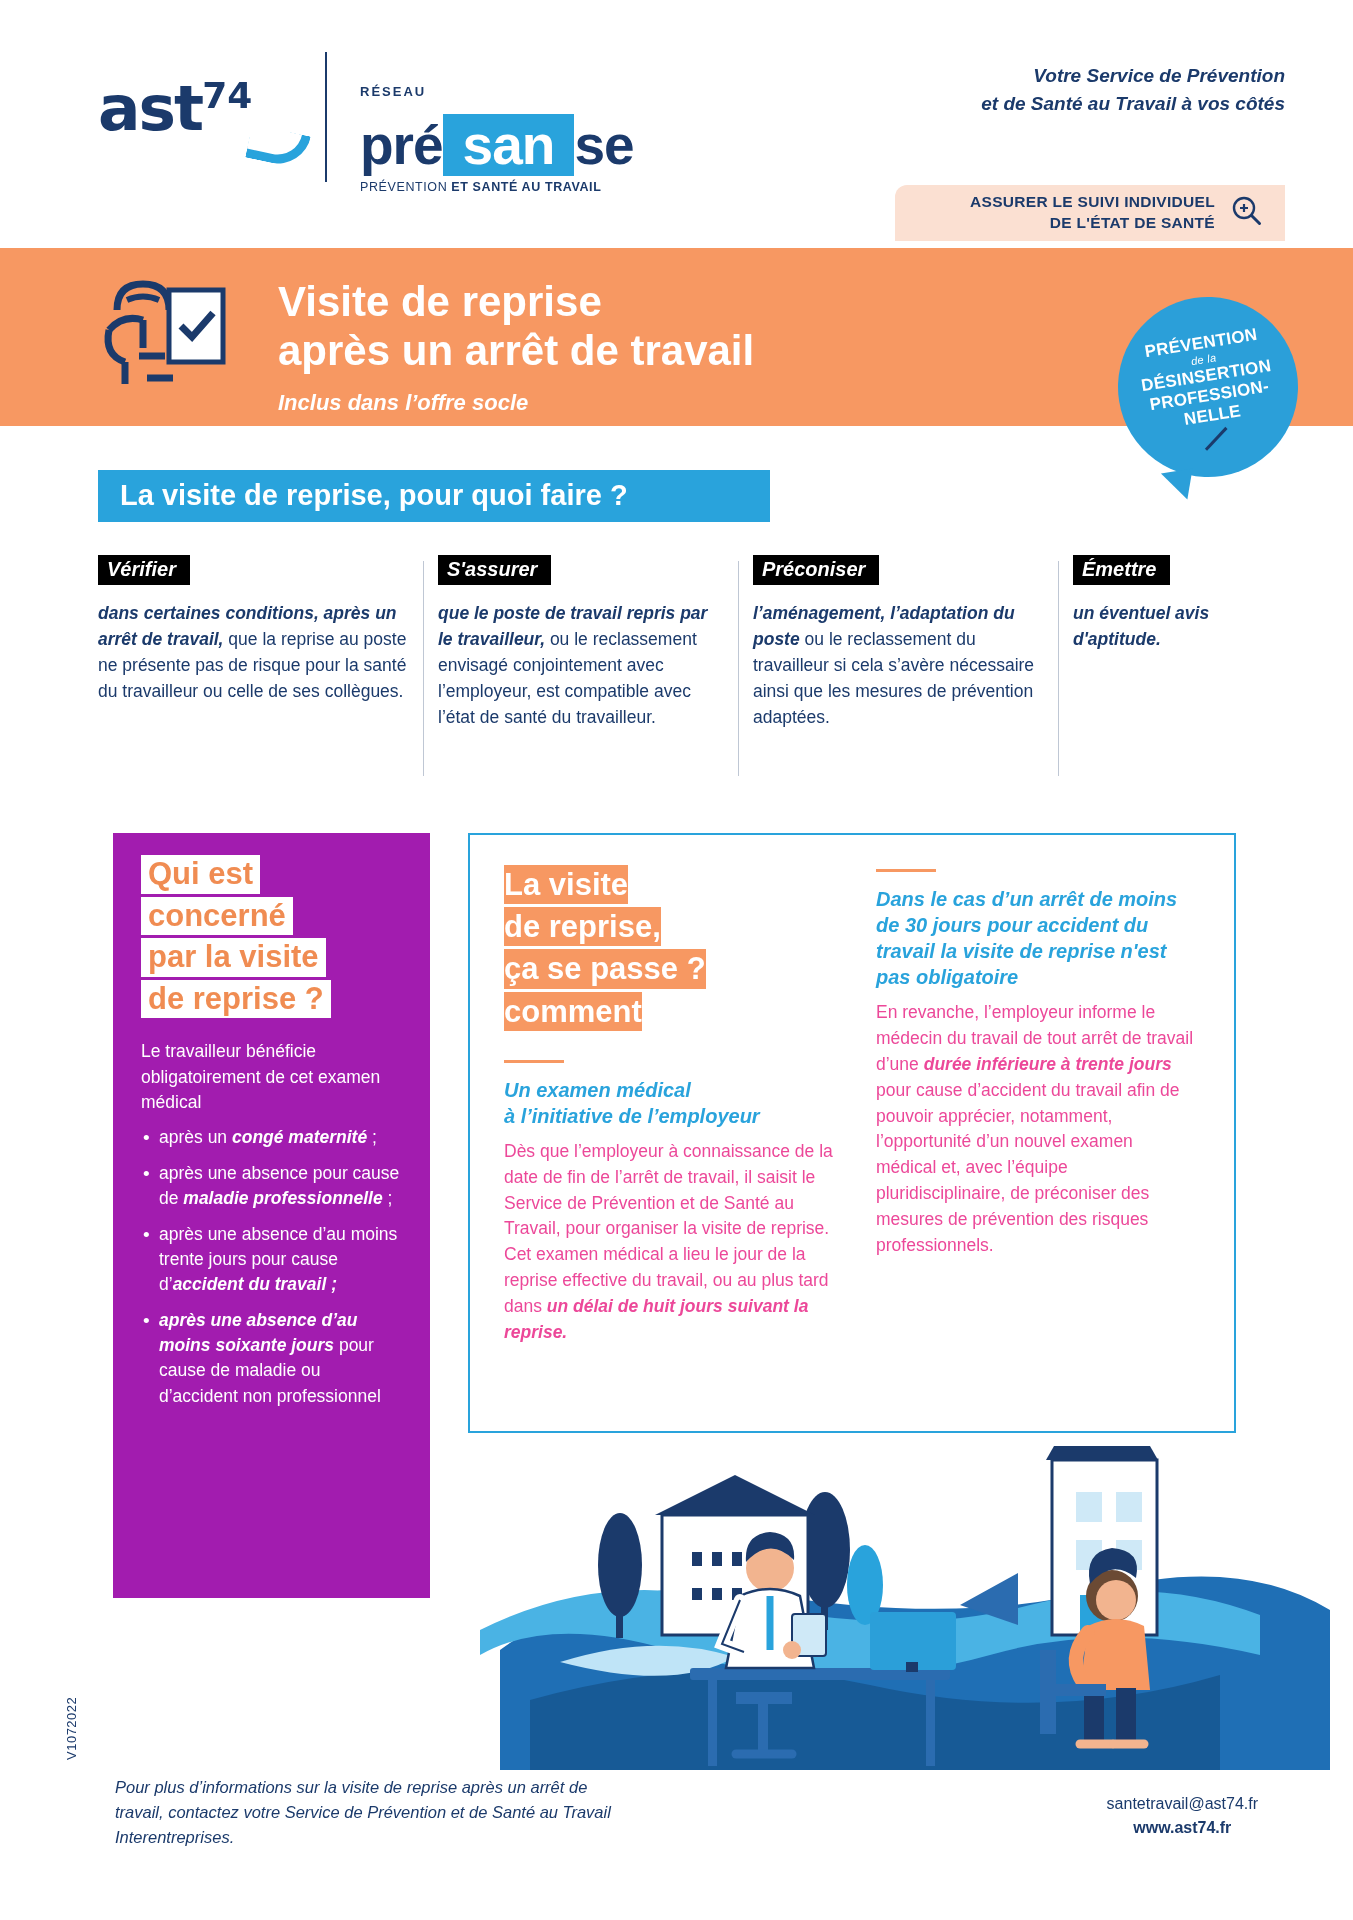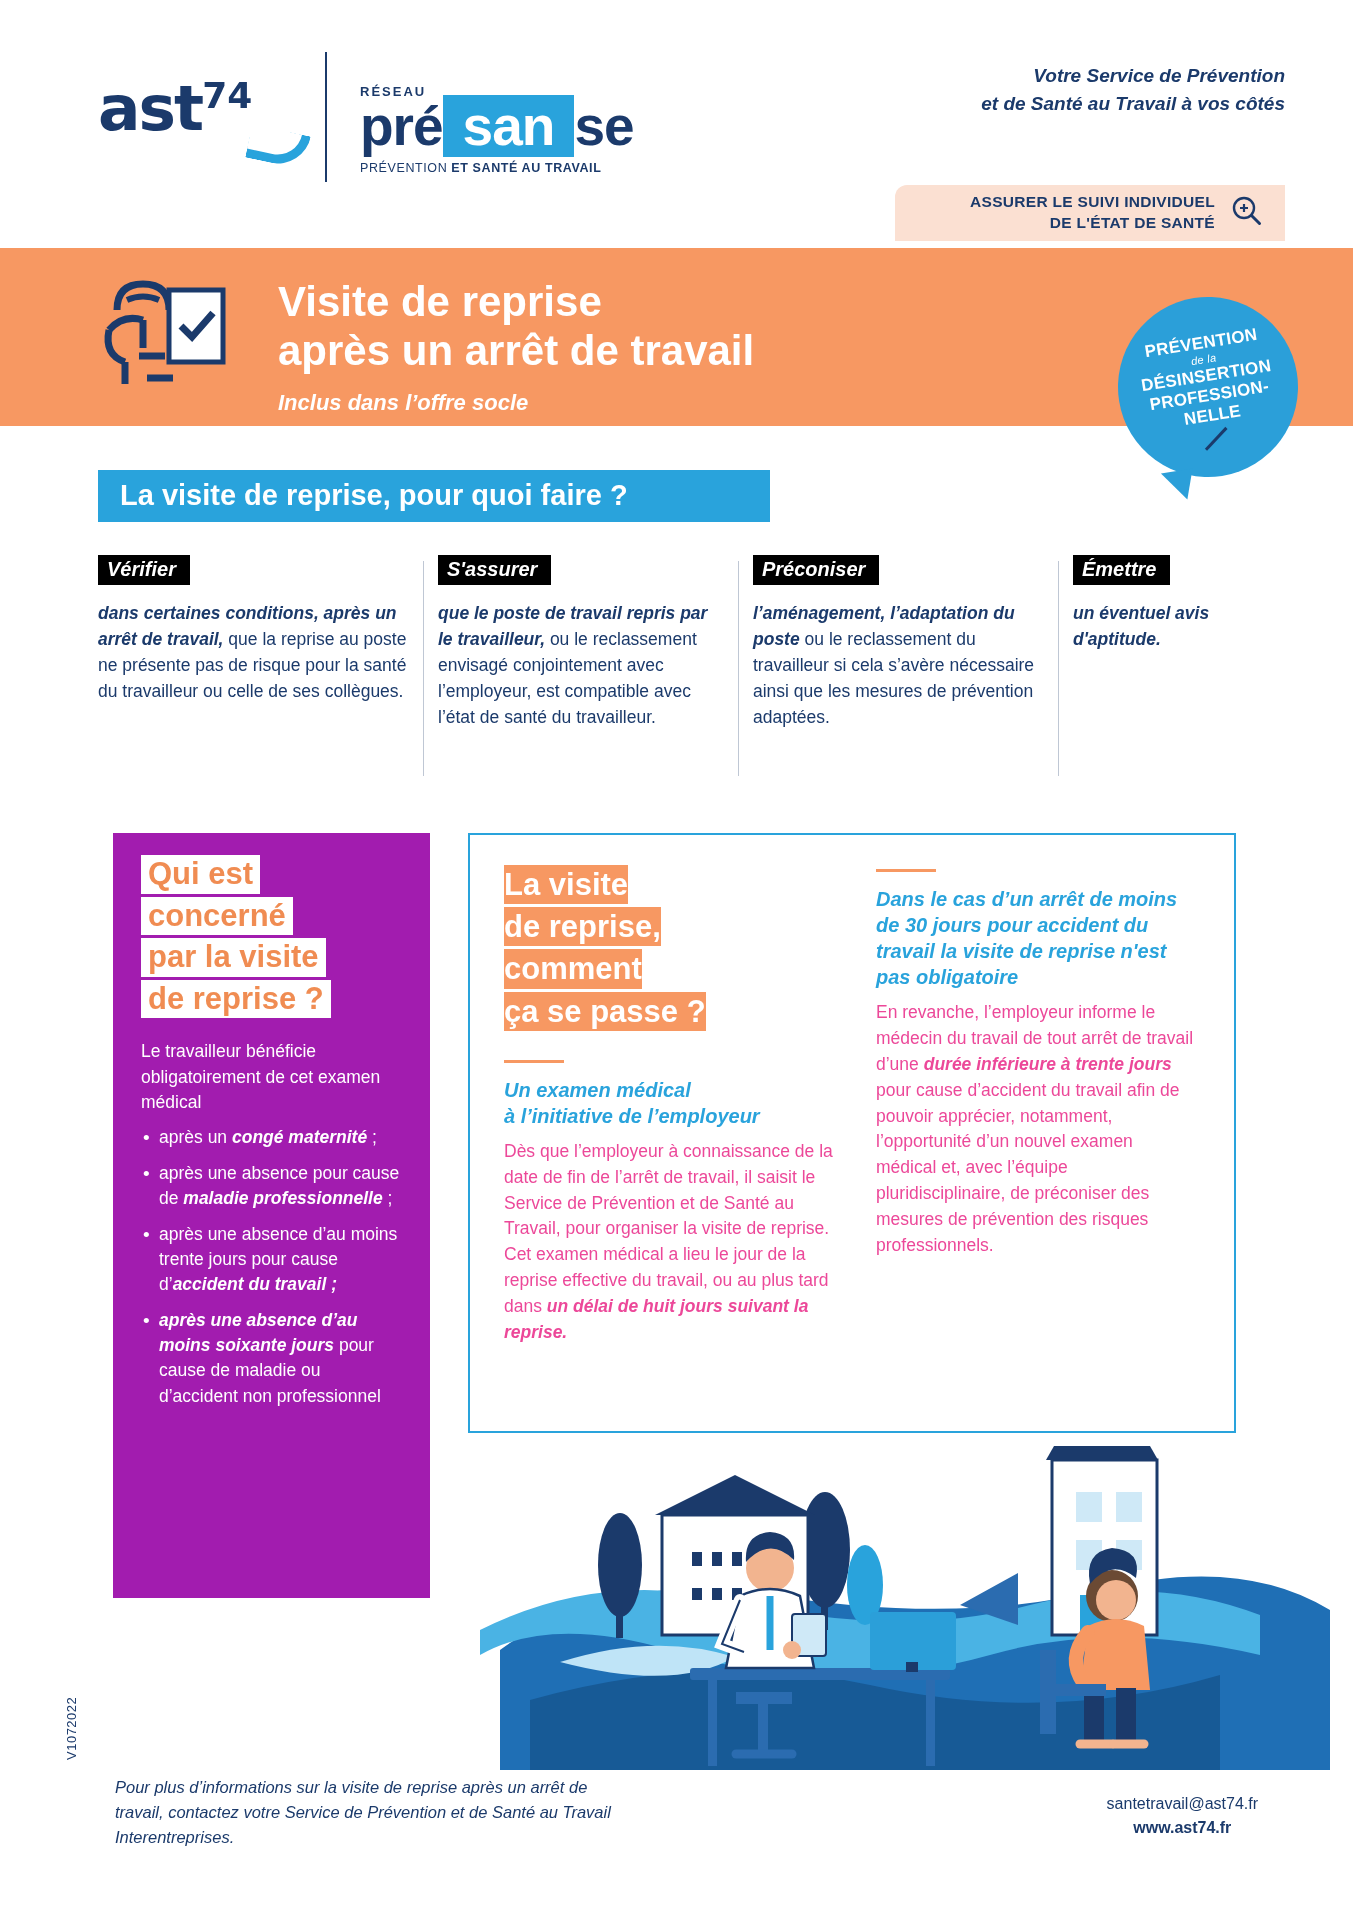--- a/index.html
+++ b/index.html
@@ -38,21 +38,21 @@
     border-radius: 0 0 40px 0;
     transform: rotate(12deg);
   }
   .divider-v {
     position: absolute; left: 325px; top: 52px;
     width: 2px; height: 130px; background: #1b3a6b;
   }
   .logo-presanse { position: absolute; left: 360px; top: 84px; }
   .pres-reseau {
     font-size: 13px; color: #1b3a6b; letter-spacing: 2px;
-    font-weight: bold; margin-bottom: 0;
+    font-weight: bold; margin-bottom: 19px;
   }
   .pres-main {
     font-size: 55px; font-weight: bold; color: #1b3a6b;
     letter-spacing: -1px; line-height: 1;
   }
   .pres-main .hl {
     background: #29a3dc; color: #ffffff; padding: 0 20px;
   }
   .pres-sub {
     font-size: 12.5px; color: #1b3a6b; letter-spacing: 0.6px;
@@ -342,22 +342,22 @@
         <li><span></span><i>après une absence d’au moins soixante jours</i><span> pour cause de maladie ou d’accident non professionnel</span></li>
       </ul>
     </div>
   </div>
 
   <div class="panel-blue">
     <div class="pb-left">
       <div>
         <div><span class="pb-title-line">La visite</span></div>
         <div><span class="pb-title-line">de reprise,</span></div>
+        <div><span class="pb-title-line">ça se passe ?</span></div>
         <div><span class="pb-title-line">comment</span></div>
-        <div><span class="pb-title-line">ça se passe ?</span></div>
       </div>
       <div class="rule-orange"></div>
       <div class="pb-sub">
         <div>Un examen médical</div>
         <div>à l’initiative de l’employeur</div>
       </div>
       <div class="pb-body"><span>Dès que l’employeur à connaissance de la date de fin de l’arrêt de travail, il saisit le Service de Prévention et de Santé au Travail, pour organiser la visite de reprise. Cet examen médical a lieu le jour de la reprise effective du travail, ou au plus tard dans </span><i>un délai de huit jours suivant la reprise.</i></div>
     </div>
 
     <div class="pb-right">

